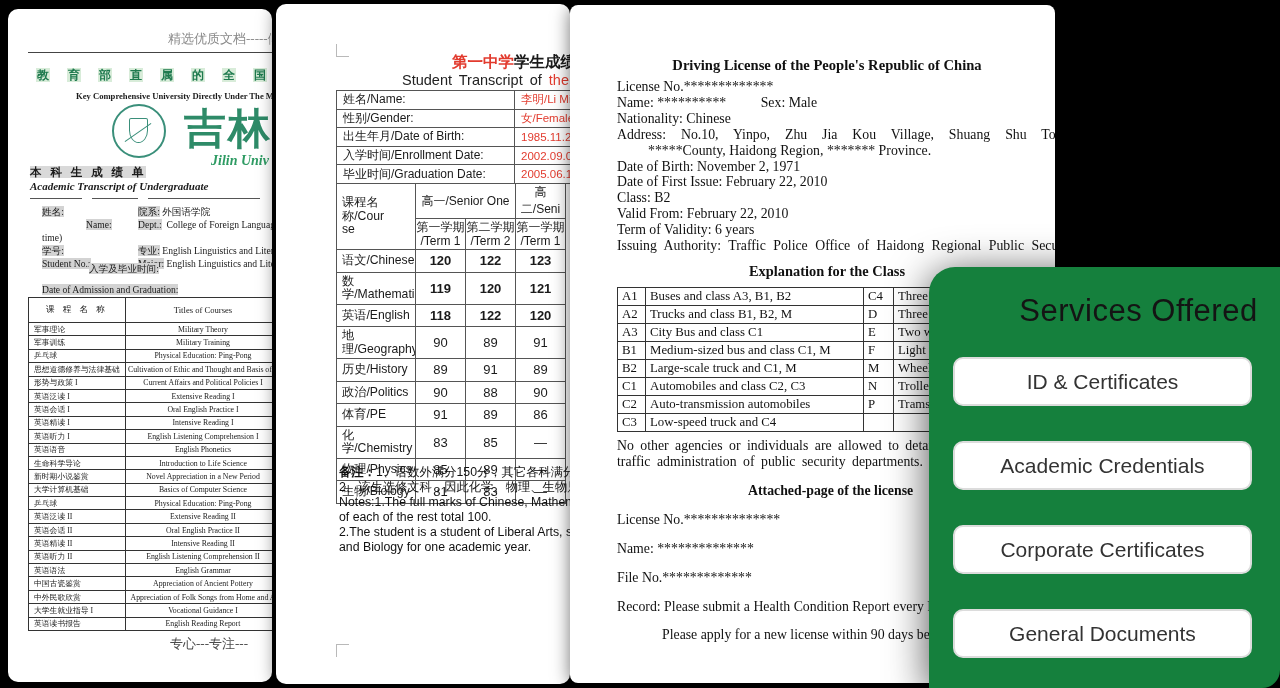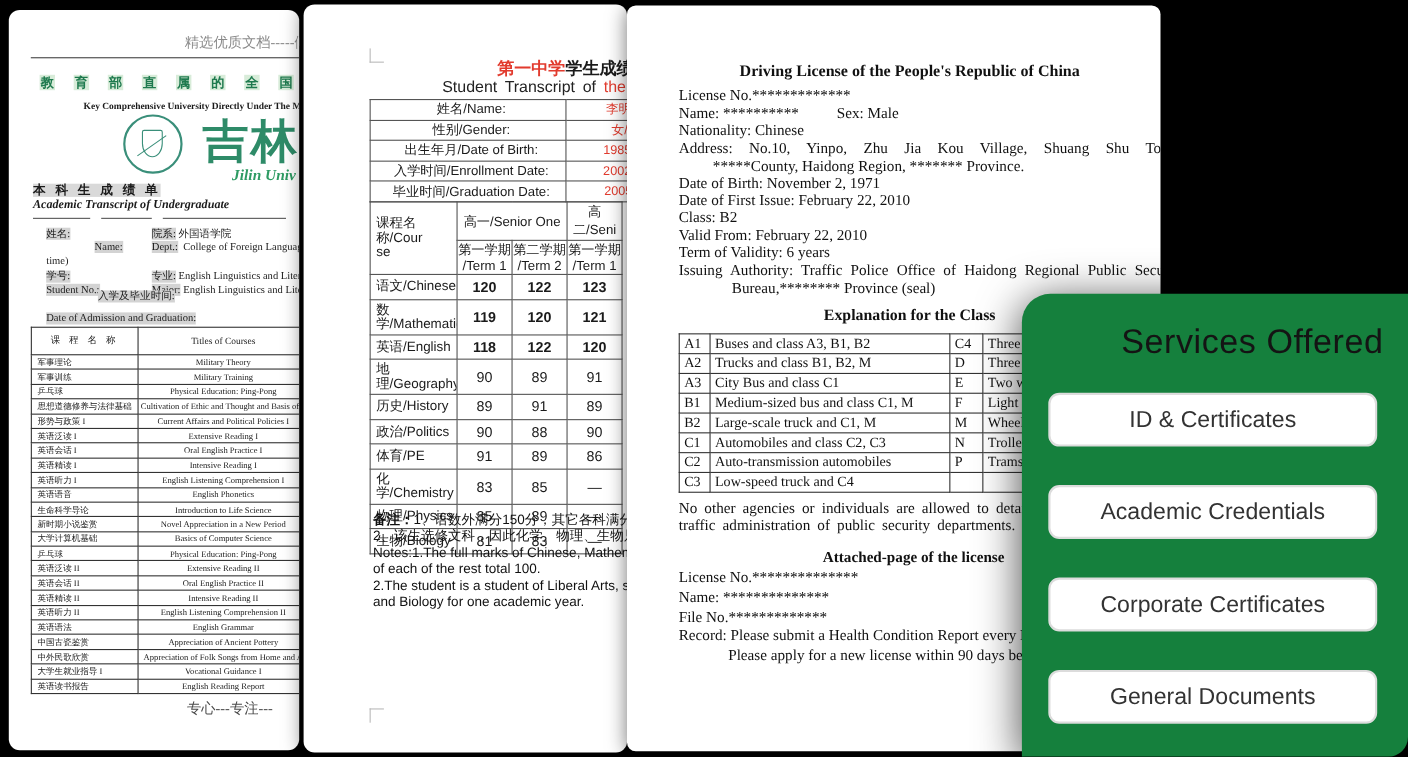--- a/index.html
+++ b/index.html
@@ -47,21 +47,21 @@
   .ld-footer{position:absolute;left:162px;top:626px;font-size:13px;color:#4a4a4a;white-space:nowrap;}
   
   #middle-doc{left:276px;top:4px;width:294px;height:680px;color:#1a1a1a;}
   .crop-mark{position:absolute;width:12px;height:12px;}
   .crop-top{left:60px;top:40px;border-left:1px solid #b9b9b9;border-bottom:1px solid #b9b9b9;}
   .crop-bottom{left:60px;top:640px;border-left:1px solid #b9b9b9;border-top:1px solid #b9b9b9;}
   .md-title1{position:absolute;left:176px;top:48px;font-size:15.5px;font-weight:bold;white-space:nowrap;}
   .md-title2{position:absolute;left:126px;top:68px;font-size:14.5px;white-space:nowrap;word-spacing:3px;color:#222;}
   .red{color:#e23b2e;}
   .md-info{position:absolute;left:60px;top:86px;border-collapse:collapse;table-layout:fixed;width:308px;}
-  .md-info td{border:1px solid #555;height:17.6px;font-size:12px;padding:0 0 0 6px;white-space:nowrap;overflow:hidden;text-align:center;}
+  .md-info td{border:1px solid #555;height:17.6px;font-size:12px;padding:0 0 0 6px;white-space:nowrap;overflow:hidden;}
   .md-info .val{font-size:11.5px;}
   .md-grades{position:absolute;left:60px;top:179px;border-collapse:collapse;table-layout:fixed;width:229px;}
   .md-grades td,.md-grades th{border:1px solid #555;font-weight:normal;padding:0;overflow:hidden;}
   .md-grades th{font-size:12px;height:17px;text-align:center;}
   .md-grades .term th{font-size:12px;height:30px;line-height:14px;}
   .md-grades .course-cell{font-size:12.2px;text-align:left;padding:2px 0 2px 5px;line-height:13.5px;}
   .md-grades .score{font-size:13px;text-align:center;height:17.5px;padding:2px 0;}
   .md-grades .b{font-weight:bold;}
   .md-notes{position:absolute;left:63px;top:461px;width:300px;font-size:12.3px;line-height:14.9px;color:#111;}
   .md-notes .nl{white-space:nowrap;}
@@ -71,21 +71,21 @@
   .rd-title{margin-top:52px;text-align:center;font-size:14.6px;font-weight:bold;}
   .rd-lines{margin-top:5px;}
   .rline{white-space:pre;font-size:13.8px;line-height:15.9px;}
   .rline.justify{word-spacing:4px;}
   .rd-class-title{margin-top:9px;text-align:center;font-size:14.4px;font-weight:bold;}
   .rd-class-table{margin-top:7px;border-collapse:collapse;table-layout:fixed;width:420px;}
   .rd-class-table td{border:1px solid #333;height:17px;font-size:12.8px;padding:0 4px;white-space:nowrap;overflow:hidden;}
   .rd-after{margin-top:6px;}
   .rd-after .rline{word-spacing:3px;}
   .rd-attached-title{margin-top:13px;margin-left:131px;font-size:13.8px;font-weight:bold;white-space:nowrap;}
-  .rd-att-line{white-space:pre;font-size:13.8px;line-height:15.9px;margin-top:2px;}
+  .rd-att-line{white-space:pre;font-size:13.8px;line-height:15.9px;margin-top:13px;}
   .rd-att-line.indent{margin-left:45px;}
   
   #services-panel{
     position:absolute;left:929px;top:267px;width:419px;height:421px;
     background:#15803d;border-radius:26px 26px 0 0;z-index:5;
     box-shadow:0 6px 40px rgba(0,0,0,.7);
   }
   .sv-title{margin-top:26px;text-align:center;font-size:31px;font-weight:300;letter-spacing:.5px;color:#141414;}
   .sv-buttons{position:absolute;left:24px;top:90px;width:299px;}
   .sv-btn{
@@ -393,21 +393,20 @@
         <div class="rline">Name: **********          Sex: Male</div>
         <div class="rline">Nationality: Chinese</div>
         <div class="rline justify">Address:  No.10,  Yinpo,  Zhu  Jia  Kou  Village,  Shuang  Shu  Town,</div>
         <div class="rline">         *****County, Haidong Region, ******* Province.</div>
         <div class="rline">Date of Birth: November 2, 1971</div>
         <div class="rline">Date of First Issue: February 22, 2010</div>
         <div class="rline">Class: B2</div>
         <div class="rline">Valid From: February 22, 2010</div>
         <div class="rline">Term of Validity: 6 years</div>
         <div class="rline justify">Issuing Authority: Traffic Police Office of Haidong Regional Public Security</div>
-        <div class="rline">              Bureau,******** Province (seal)</div>
       </div>
     <div class="rd-class-title">Explanation for the Class</div>
     <table class="rd-class-table">
       <colgroup>
           <col style="width:28px;">
           <col style="width:218px;">
           <col style="width:30px;">
           <col style="width:144px;">
         </colgroup>
       <tbody id="rd-class-body">

